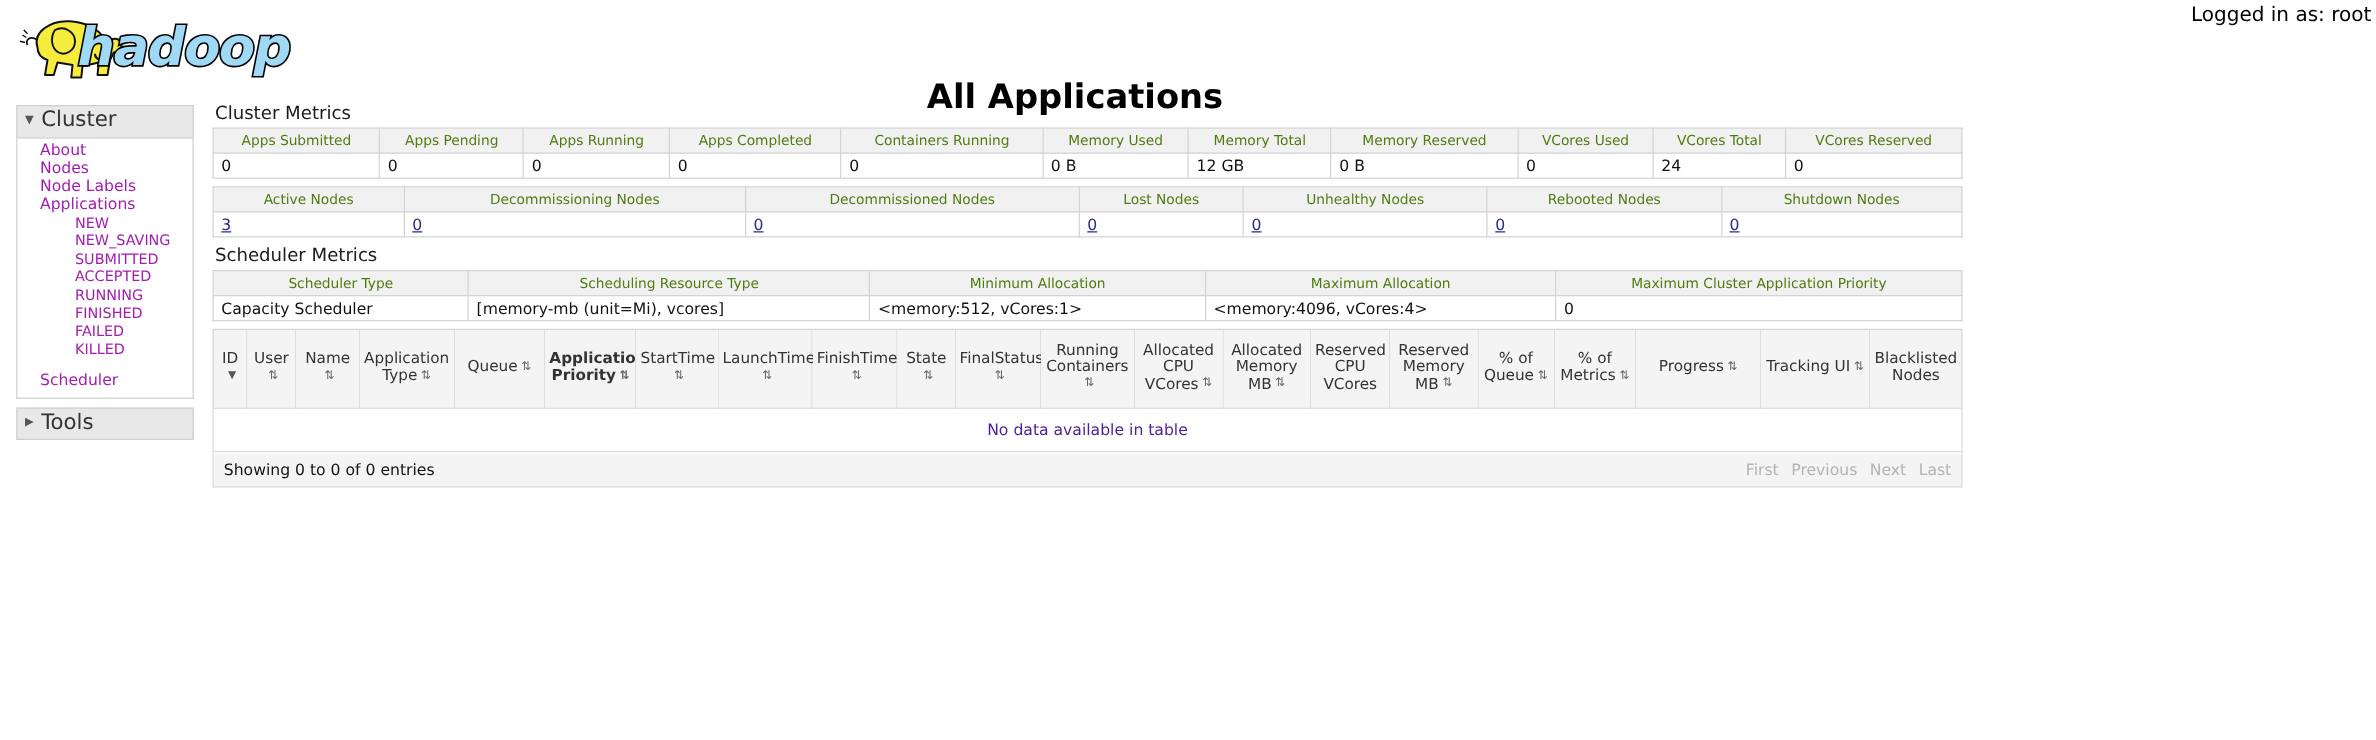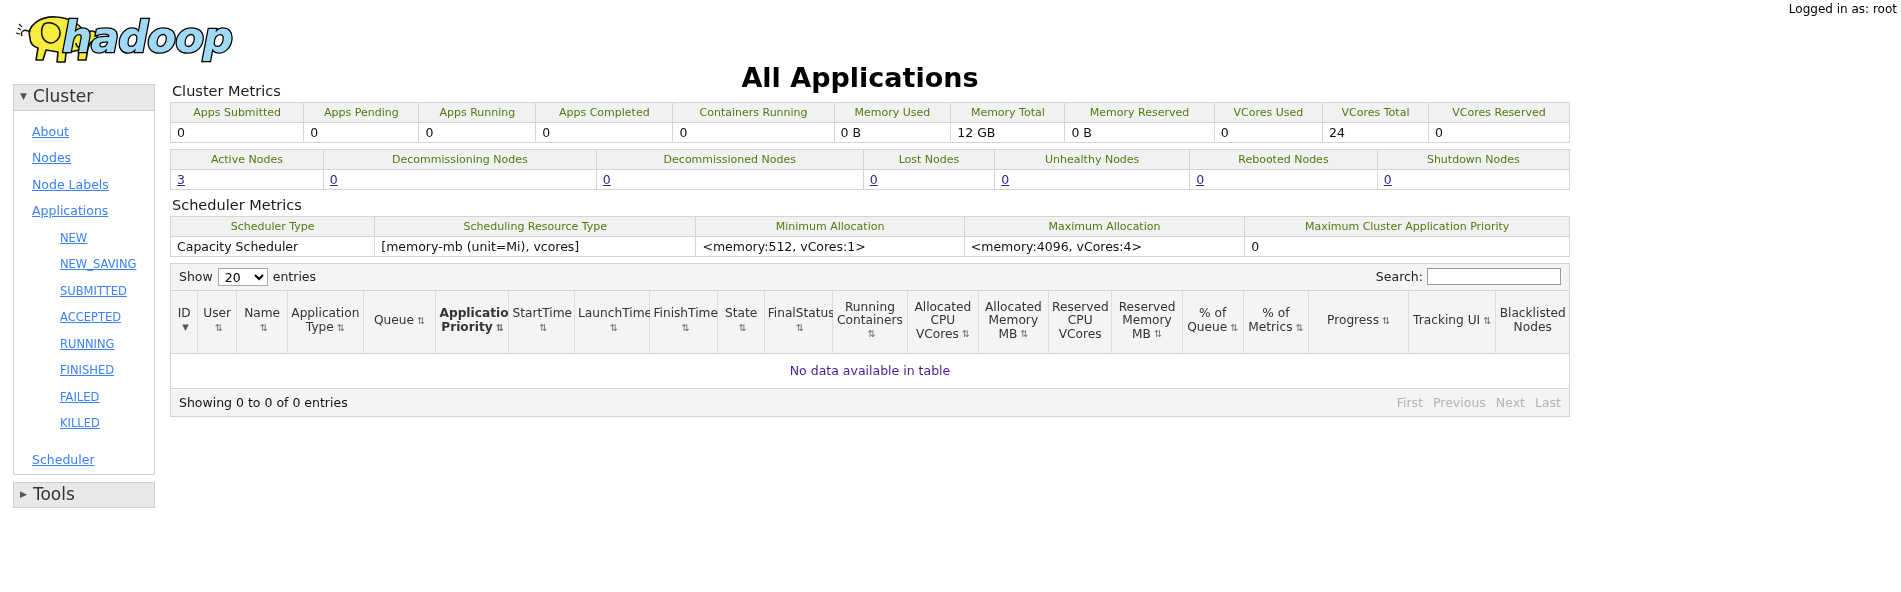--- a/index.html
+++ b/index.html
@@ -7,21 +7,21 @@
     margin: 0; padding: 0;
     background: #ffffff;
     font-family: "DejaVu Sans", "Liberation Sans", sans-serif;
     color: #000;
   }
   body { width: 1901px; height: 592px; overflow: hidden; position: relative; }
 
   
   .loggedin {
     position: absolute; top: 2px; right: 4px;
-    font-size: 12px; color: #000;
+    font-size: 16px; color: #000;
     white-space: nowrap;
     text-align: center;
   }
 
   
   .logo-wrap {
     position: absolute; left: 10px; top: 8px;
     width: 250px; height: 62px;
   }
   .logo-wrap svg { display: block; }
@@ -52,23 +52,22 @@
   .nav-body {
     border-left: 1px solid #cfcfcf;
     border-right: 1px solid #cfcfcf;
     border-bottom: 1px solid #cfcfcf;
     padding: 2px 0 6px 0;
     background: #fff;
   }
   .nav-link {
     display: block;
     font-size: 12.5px;
-    color: #3b82f6;
-    text-decoration: underline;
-    padding: 12px 0 0px 18px;
+    color: #a21caf;
+    padding: 0px 0 0px 18px;
     line-height: 14.6px;
     white-space: nowrap;
     cursor: pointer;
   }
   .nav-link.sub { padding-left: 46px; font-size: 11.5px; line-height: 14.5px; }
   .nav-link.gap { margin-top: 10px; }
   .nav-tools {
     margin-top: 7px;
     background: #e8e8e8;
     border: 1px solid #cfcfcf;
@@ -326,31 +325,20 @@
           <td>Capacity Scheduler</td>
           <td>[memory-mb (unit=Mi), vcores]</td>
           <td>&lt;memory:512, vCores:1&gt;</td>
           <td>&lt;memory:4096, vCores:4&gt;</td>
           <td>0</td>
         </tr>
       </tbody>
   </table>
 
   <div class="apps-panel">
-    <div class="dt-top">
-      <div class="dt-length">
-        <span>Show</span>
-        <select id="len-select"><option value="20">20</option><option value="40">40</option><option value="60">60</option><option value="80">80</option><option value="100">100</option></select>
-        <span>entries</span>
-      </div>
-      <div class="dt-filter">
-        <span>Search:</span>
-        <input type="text" value="" style="">
-      </div>
-    </div>
 
     <table class="apps">
       <thead>
           <tr id="apps-head">
             <th style="width: 22px;"><span class="th-inner">ID</span><span class="sorticon active">▼</span></th>
             <th style="width: 32px;"><span class="th-inner">User</span><span class="sorticon">⇅</span></th>
             <th style="width: 42px;"><span class="th-inner">Name</span><span class="sorticon">⇅</span></th>
             <th style="width: 62px;"><span class="th-inner">Application Type</span><span class="sorticon">⇅</span></th>
             <th style="width: 60px;"><span class="th-inner">Queue</span><span class="sorticon">⇅</span></th>
             <th style="width: 60px; font-weight: bold;"><span class="th-inner">Application Priority</span><span class="sorticon">⇅</span></th>

